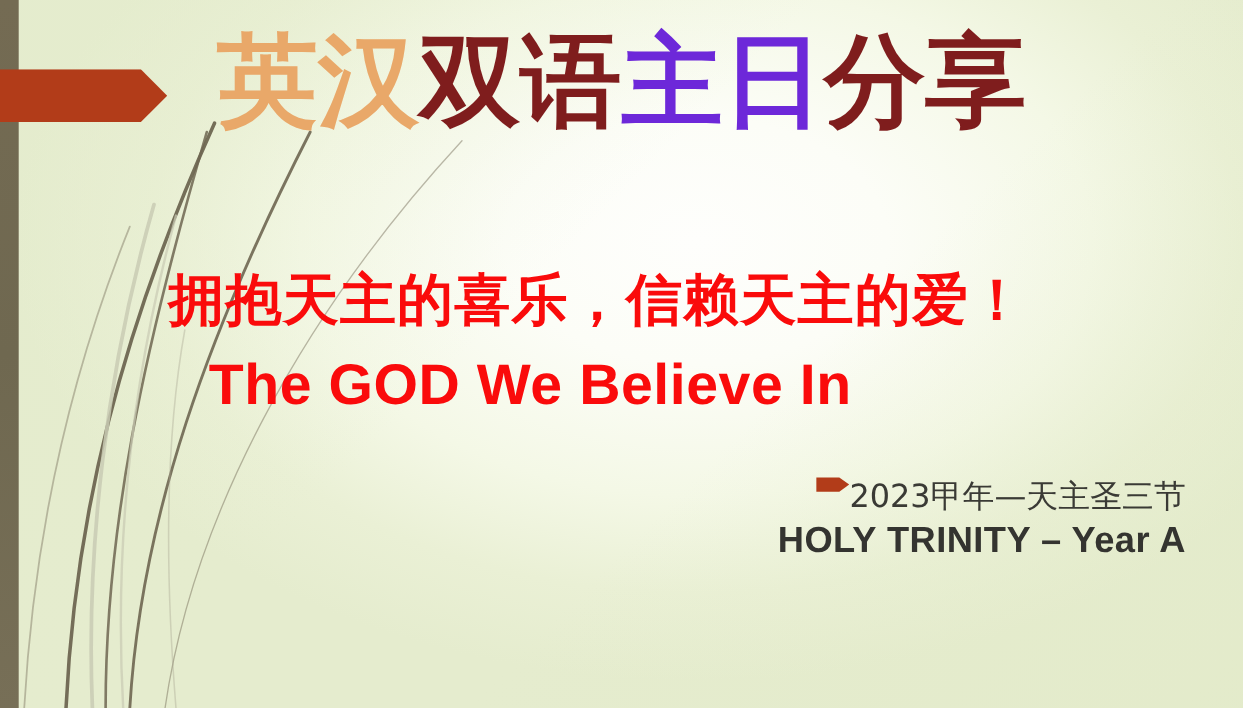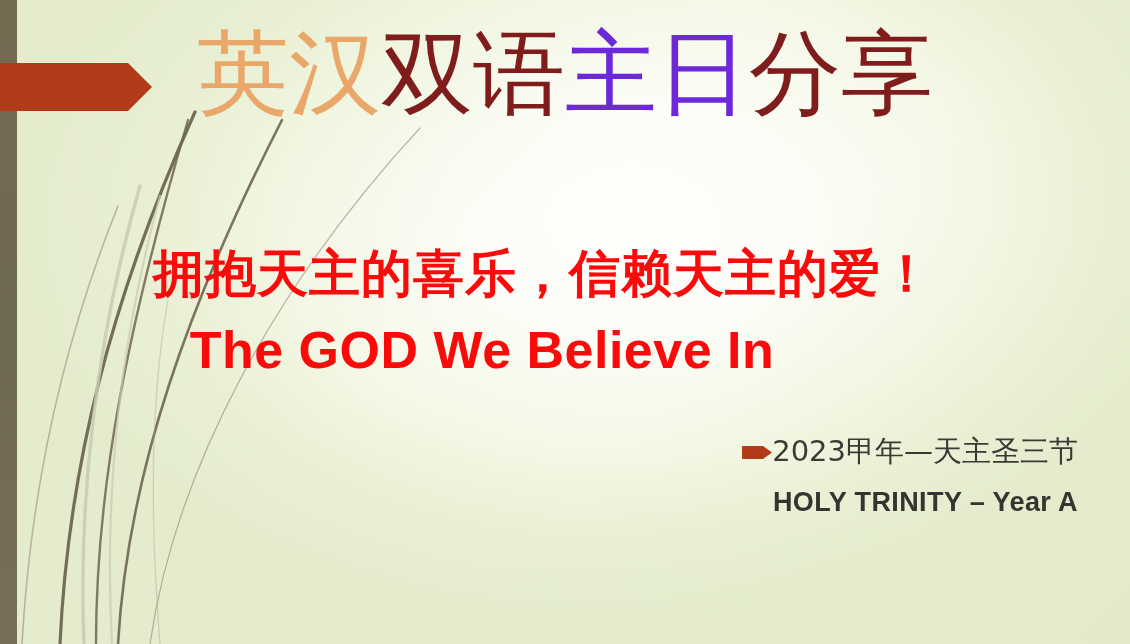--- a/index.html
+++ b/index.html
@@ -50,21 +50,21 @@
   .title-row {
     position:absolute; left:0; top:28px;
     width:1130px;
     text-align:center;
     line-height:1;
     white-space:nowrap;
   }
   .title-row span {
     font-family:"DejaVu Sans","Liberation Sans", sans-serif;
     font-size:92px;
-    font-weight:400;
+    font-weight:700;
     letter-spacing:0px;
     vertical-align:baseline;
   }
   .t-orange { color:#E9A869; }
   .t-dark   { color:#7f1d1d; }
   .t-green  { color:#6d28d9; }
   .t-blue   { color:#7f1d1d; }
 
   
   .main-cn {
@@ -88,35 +88,34 @@
     letter-spacing:0.5px;
     line-height:1.12;
     white-space:nowrap;
   }
   
   .subtitle-block {
     position:absolute; right:52px; top:432px;
     text-align:right;
   }
   .sub-line1 {
-    display:flex; align-items:center; justify-content:flex-end;
+    display:flex; justify-content:flex-end;
     gap:0;
     color:#3A3A35;
     font-family:"DejaVu Sans","Liberation Sans", sans-serif;
     font-size:29px;
     font-weight:400;
     white-space:nowrap;
     letter-spacing:0px;
   }
   .sub-bullet { flex:0 0 auto; line-height:0; }
   .sub-line2 {
-    margin-top:15px;
     color:#343430;
     font-family:"Liberation Sans", sans-serif;
-    font-size:27px;
+    font-size:33px;
     font-weight:bold;
     letter-spacing:0.4px;
     white-space:nowrap;
   }
 </style>
 </head>
 <body>
 
 <div class="slide">
 

